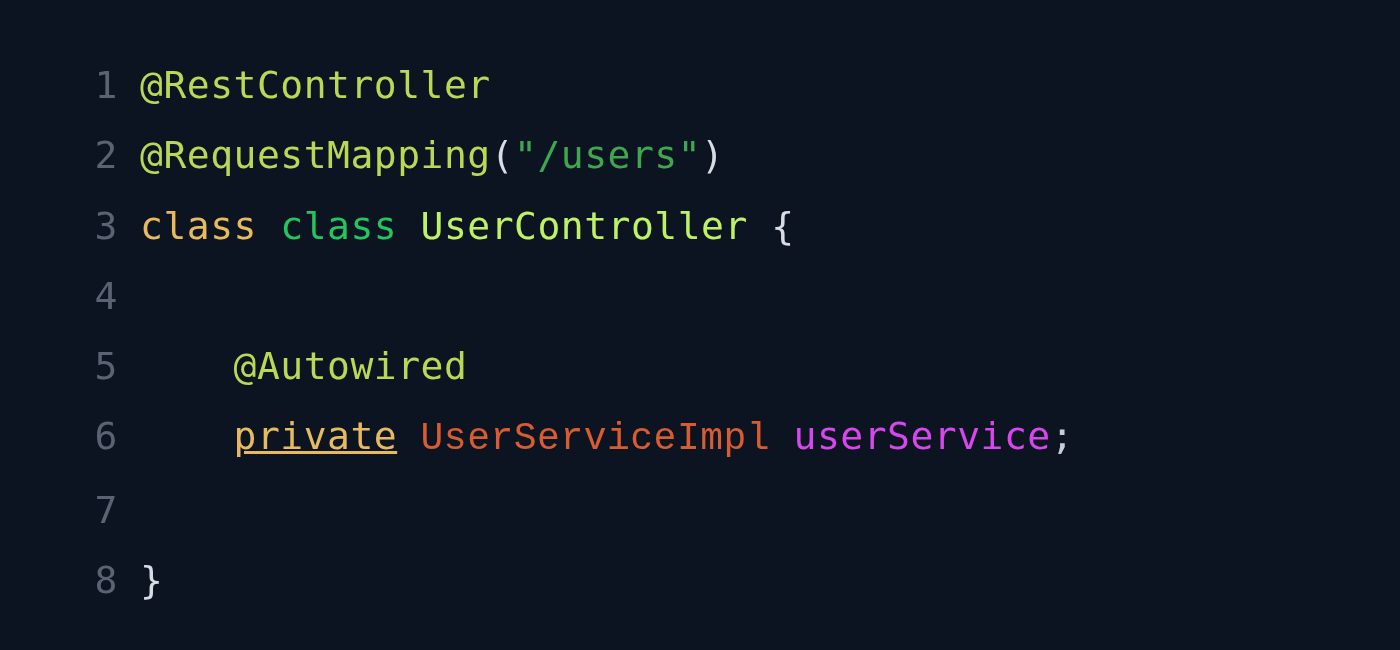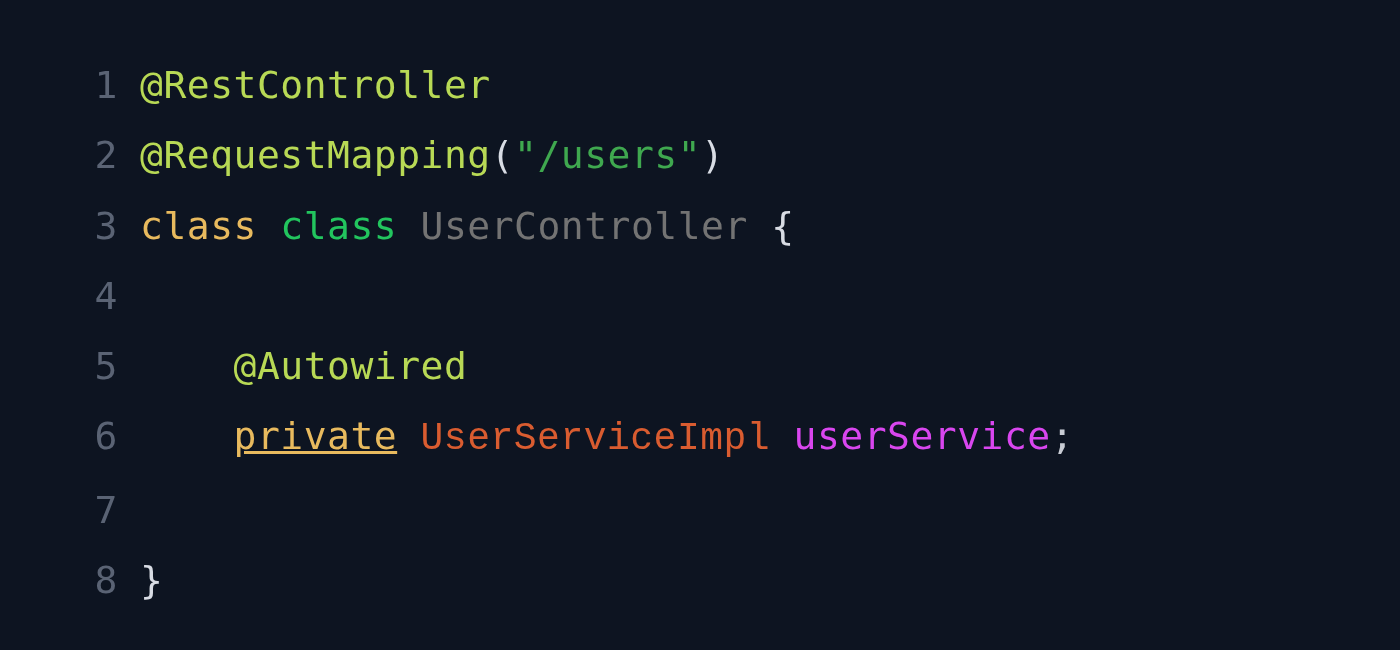--- a/index.html
+++ b/index.html
@@ -41,21 +41,21 @@
       color: #e8ba5e;
     }
     .keyword-class {
       color: #22c55e;
     }
     .keyword-private {
       color: #e8ba5e;
       text-decoration: underline;
     }
     .class-name {
-      color: #737373;
+      color: #bef264;
     }
     .type-name {
       color: #d95c30;
       font-family: Liberation Mono, monospace;
     }
     .variable {
       color: #d946ef;
     }
     .string {
       color: #3fa84f;

